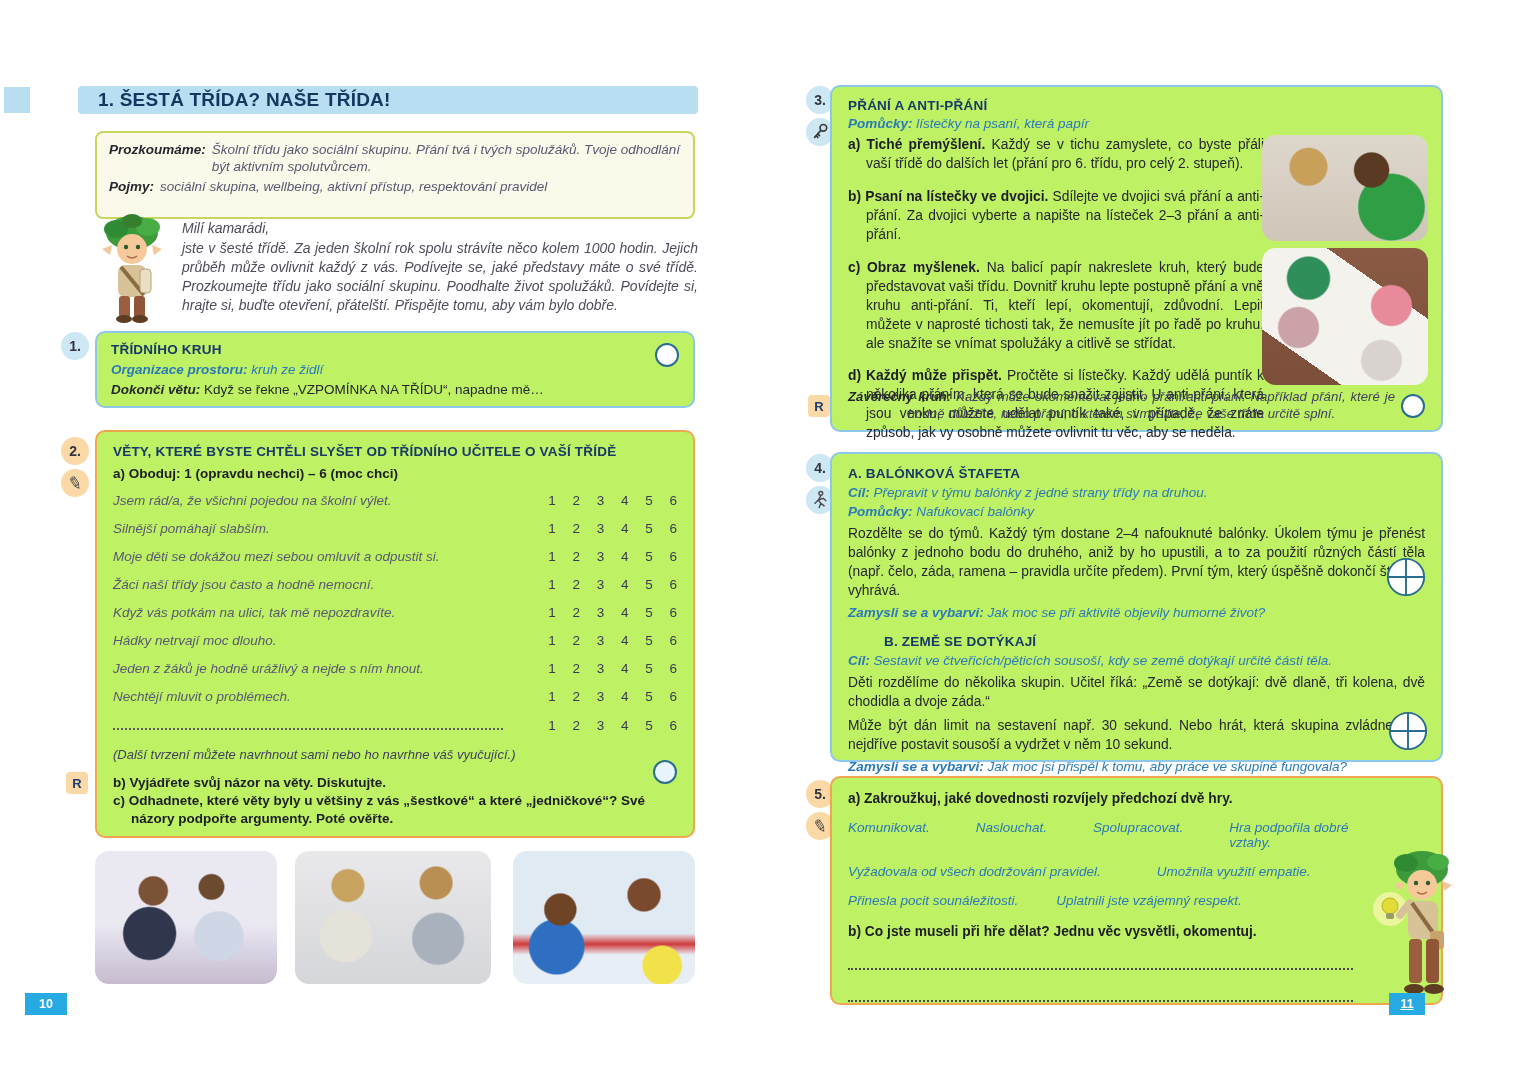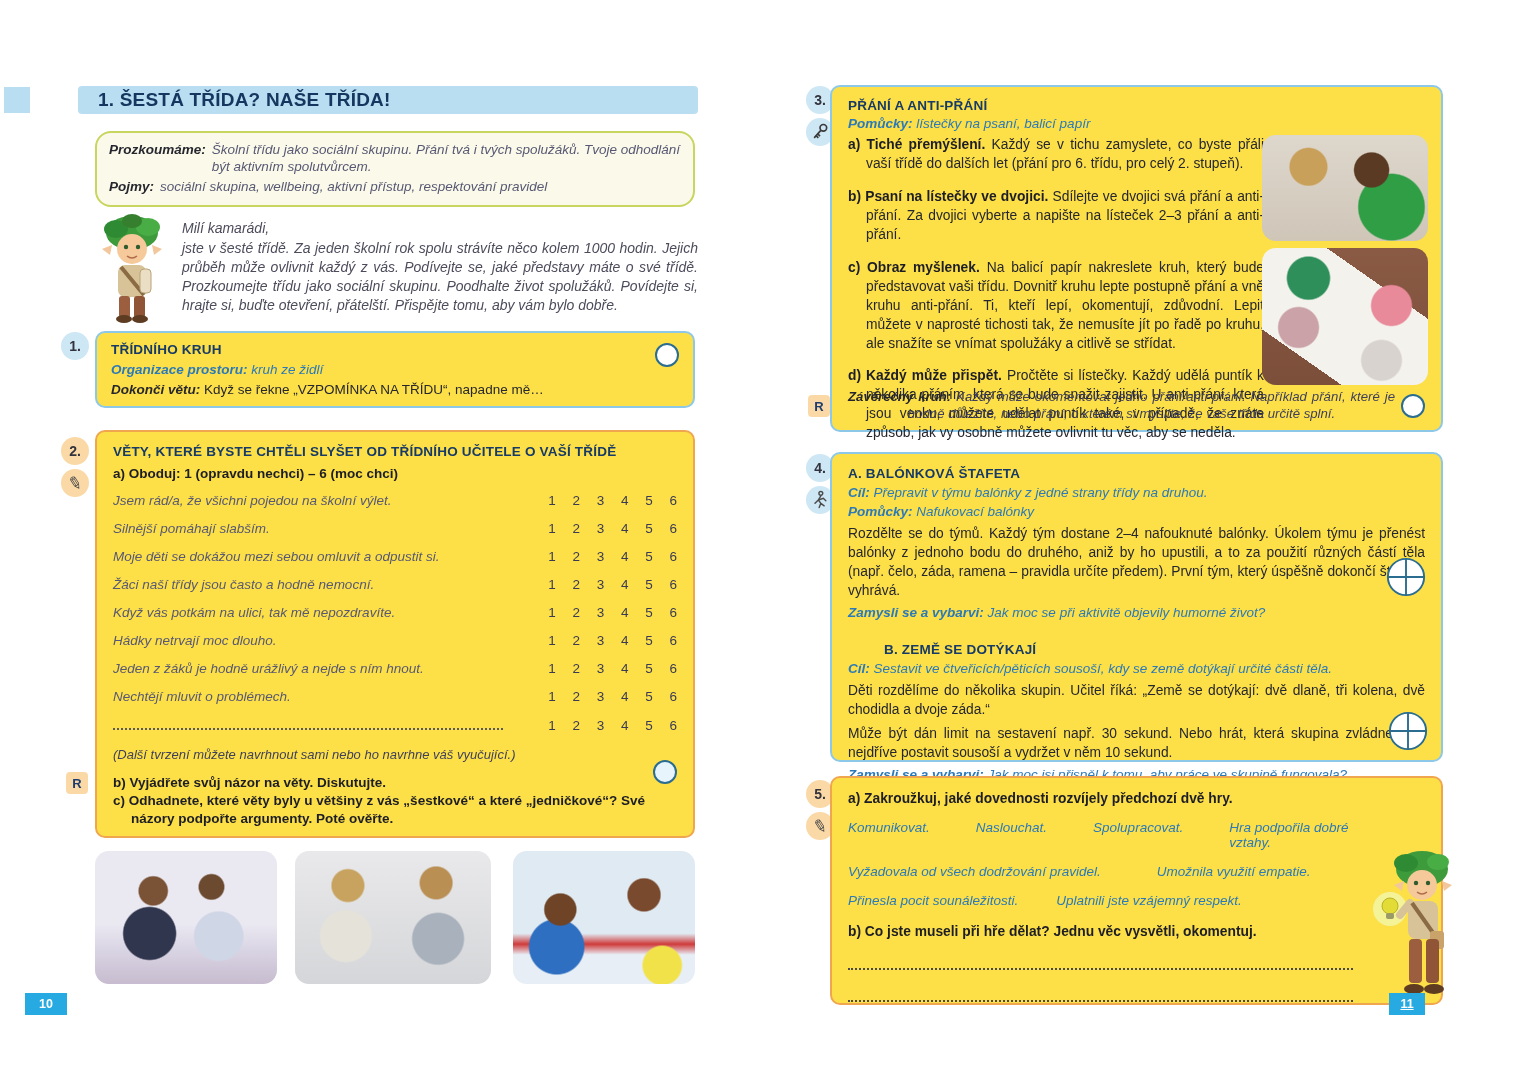--- a/index.html
+++ b/index.html
@@ -7,33 +7,33 @@
           font-family:"Liberation Sans","DejaVu Sans",sans-serif;color:#26262e;}
   .abs{position:absolute;}
 
   
   .edge-tab{left:4px;top:87px;width:26px;height:26px;background:#badef1;}
   .header-bar{left:78px;top:86px;width:620px;height:28px;background:#badef1;border-radius:4px;
               display:flex;align-items:center;padding-left:20px;box-sizing:border-box;}
   .header-bar span{font-weight:bold;font-size:19px;color:#14365f;letter-spacing:.2px;}
 
   
-  .intro-box{left:95px;top:131px;width:600px;height:76px;background:#fbfaea;border:2px solid #c8d55e;
-             border-radius:16px;box-sizing:border-box;padding:8px 4px 6px 12px;font-size:13.5px;}
+  .intro-box{left:95px;top:131px;width:600px;height:88px;background:#fbfaea;border:2px solid #c8d55e;
+             border-radius:8px;box-sizing:border-box;padding:8px 4px 6px 12px;font-size:13.5px;}
   .intro-row{display:flex;line-height:17px;margin-bottom:3px;}
   .intro-row .lbl{font-weight:bold;font-style:italic;color:#26262e;white-space:nowrap;margin-right:6px;}
   .intro-row .txt{font-style:italic;color:#585874;}
 
   
   .letter{left:182px;top:219px;width:516px;font-size:14px;font-style:italic;color:#4c4c5c;line-height:19px;}
   .letter .salut{margin-bottom:1px;}
   .letter .body{text-align:justify;}
 
   
-  .box{background:#fde047;border-radius:10px;box-sizing:border-box;}
+  .box{background:#bef264;border-radius:10px;box-sizing:border-box;}
   .box-blue{border:2px solid #8dc8e8;}
   .box-orange{border:2px solid #f0a64f;}
   .sec-title{font-weight:bold;font-size:13.5px;color:#173a66;letter-spacing:.2px;}
 
   
   .badge{width:28px;height:28px;border-radius:50%;display:flex;align-items:center;justify-content:center;
          font-weight:bold;font-size:14px;color:#33333d;}
   .badge-blue{background:#cde7f5;}
   .badge-peach{background:#fbd9a6;}
   .icon-circle{width:28px;height:28px;border-radius:50%;display:flex;align-items:center;justify-content:center;}
@@ -272,21 +272,21 @@
     </svg>
   </div>
   <div class="abs r-badge" style="left:808px;top:395px;">
     <span>R</span>
   </div>
 
   <div class="abs box box-blue s3-box">
     <div class="sec-title">PŘÁNÍ A ANTI-PŘÁNÍ</div>
     <div class="pomucky">
       <span class="lbl-blue">Pomůcky:</span>
-      <span class="txt-blue-i">lístečky na psaní, balicí papír</span>
+      <span class="txt-blue-i">lístečky na psaní, která papír</span>
     </div>
     <div class="s3-col">
       <p class="para hang"><b>a) Tiché přemýšlení.</b> <span>Každý se v tichu zamyslete, co byste přáli vaší třídě do dalších let (přání pro 6. třídu, pro celý 2. stupeň).</span></p>
       <p class="para hang"><b>b) Psaní na lístečky ve dvojici.</b> <span>Sdílejte ve dvojici svá přání a anti-přání. Za dvojici vyberte a napište na lísteček 2–3 přání a anti-přání.</span></p>
       <p class="para hang"><b>c) Obraz myšlenek.</b> <span>Na balicí papír nakreslete kruh, který bude představovat vaši třídu. Dovnitř kruhu lepte postupně přání a vně kruhu anti-přání. Ti, kteří lepí, okomentují, zdůvodní. Lepit můžete v naprosté tichosti tak, že nemusíte jít po řadě po kruhu, ale snažíte se vnímat spolužáky a citlivě se střídat.</span></p>
       <p class="para hang"><b>d) Každý může přispět.</b> <span>Pročtěte si lístečky. Každý udělá puntík k několika přáním, která se bude snažit zajistit. U anti-přání, která jsou venku, můžete udělat puntík také, v případě, že znáte způsob, jak vy osobně můžete ovlivnit tu věc, aby se neděla.</span></p>
     </div>
     <div class="zav">
       <span class="lbl-dark">Závěrečný kruh:</span>
       <span>Každý může okomentovat jedno přání/anti-přání. Například přání, které je hodně důležité, nebo přání, o kterém si myslíte, že vaše třída určitě splní.</span>
@@ -321,21 +321,21 @@
     <div class="zamysli">
       <span class="lbl-blue">Zamysli se a vybarvi:</span>
       <span class="txt-blue-i">Jak moc se při aktivitě objevily humorné život?</span>
     </div>
     <svg class="abs cross-circle" style="right:14px;top:102px;" viewBox="0 0 44 44">
       <circle cx="22" cy="22" r="19" fill="#fff" stroke="#2b6d90" stroke-width="2"></circle>
       <line x1="3" y1="22" x2="41" y2="22" stroke="#2b6d90" stroke-width="2"></line>
       <line x1="22" y1="3" x2="22" y2="41" stroke="#2b6d90" stroke-width="2"></line>
     </svg>
 
-    <div class="sec-title" style="margin-top:22px;padding-left:36px;">B. ZEMĚ SE DOTÝKAJÍ</div>
+    <div class="sec-title" style="margin-top:14px;padding-left:36px;">B. ZEMĚ SE DOTÝKAJÍ</div>
     <div class="s4-line">
       <span class="lbl-blue">Cíl:</span>
       <span class="txt-blue-i">Sestavit ve čtveřicích/pěticích sousoší, kdy se země dotýkají určité části těla.</span>
     </div>
     <div class="s4-body">Děti rozdělíme do několika skupin. Učitel říká: „Země se dotýkají: dvě dlaně, tři kolena, dvě chodidla a dvoje záda.“</div>
     <div class="s4-body narrow">Může být dán limit na sestavení např. 30 sekund. Nebo hrát, která skupina zvládne nejdříve postavit sousoší a vydržet v něm 10 sekund.</div>
     <div class="zamysli">
       <span class="lbl-blue">Zamysli se a vybarvi:</span>
       <span class="txt-blue-i">Jak moc jsi přispěl k tomu, aby práce ve skupině fungovala?</span>
     </div>

